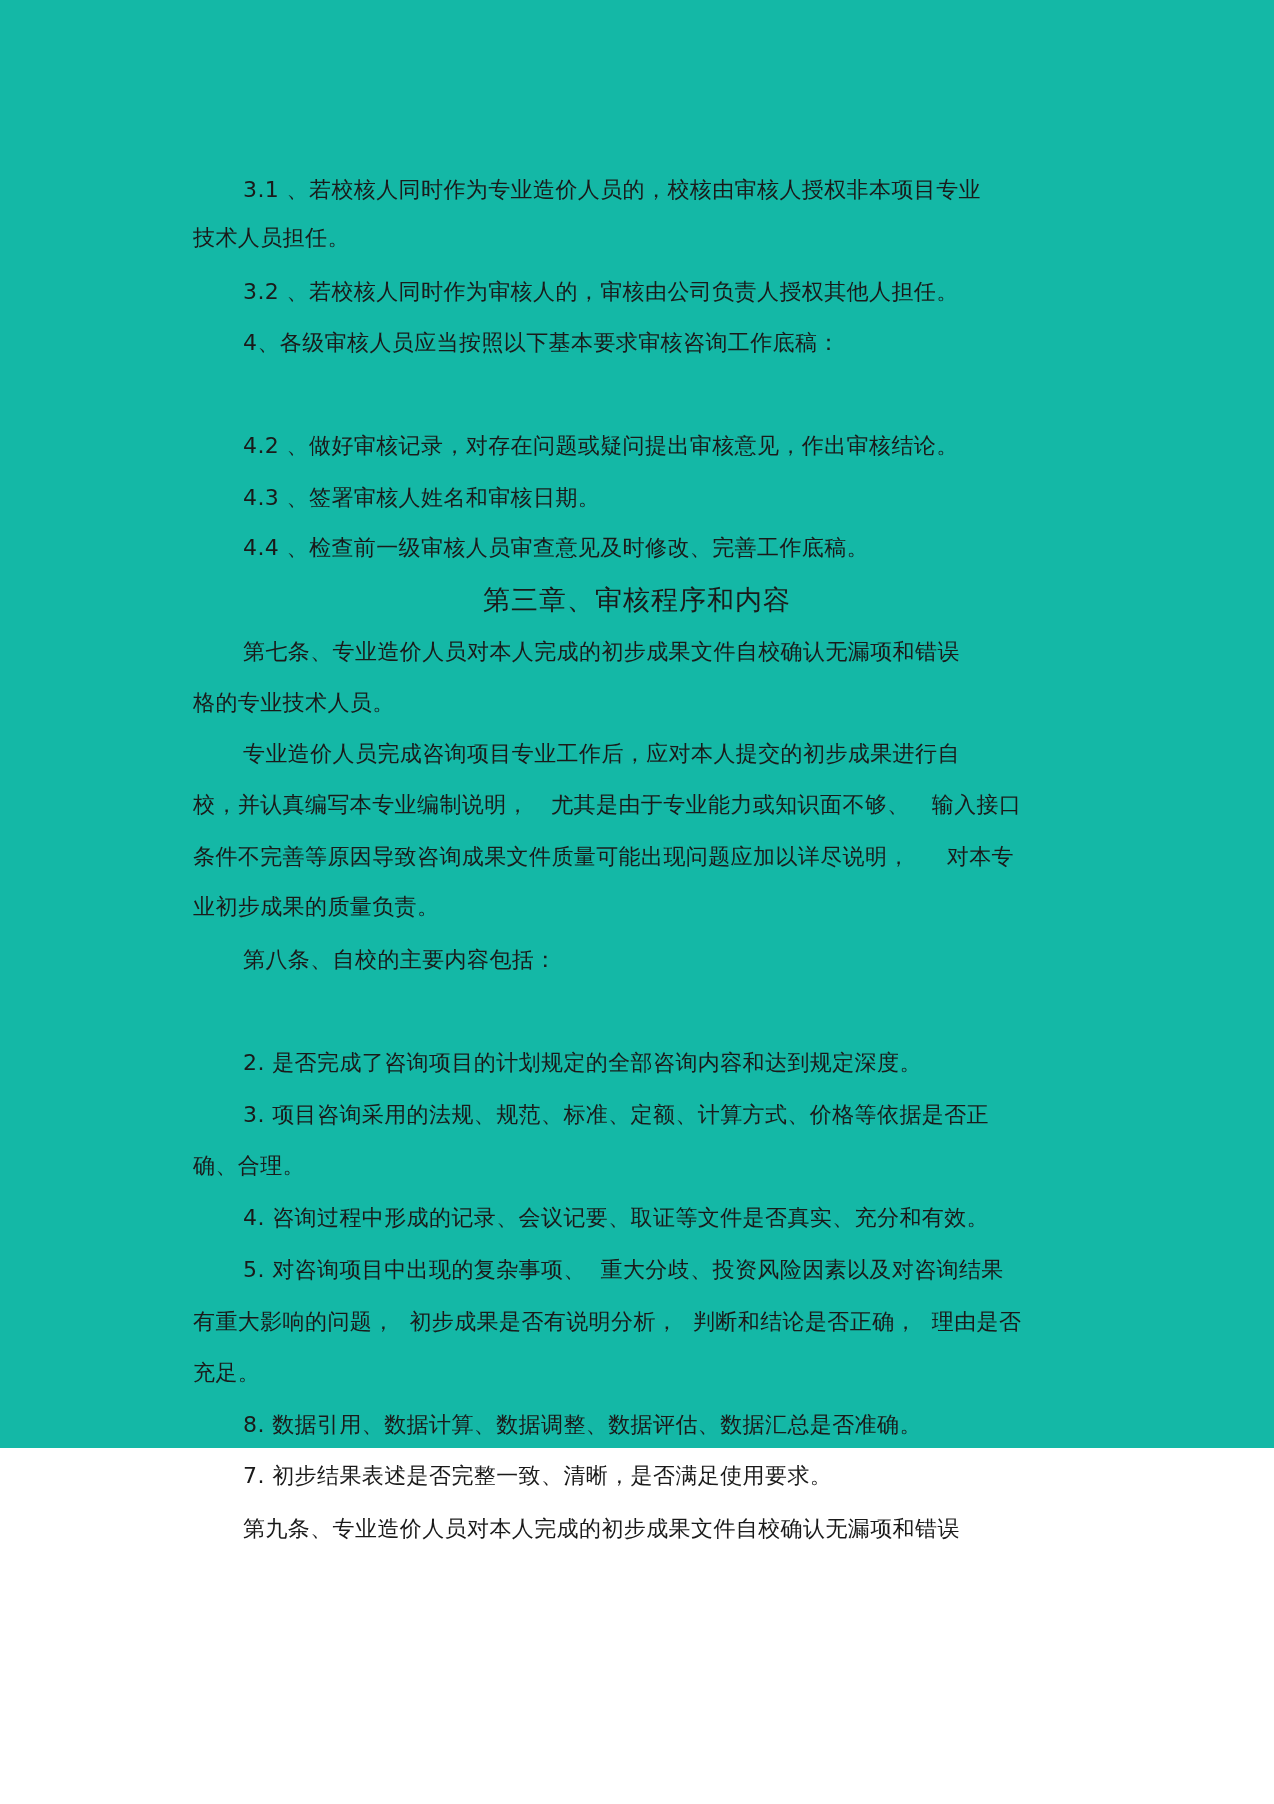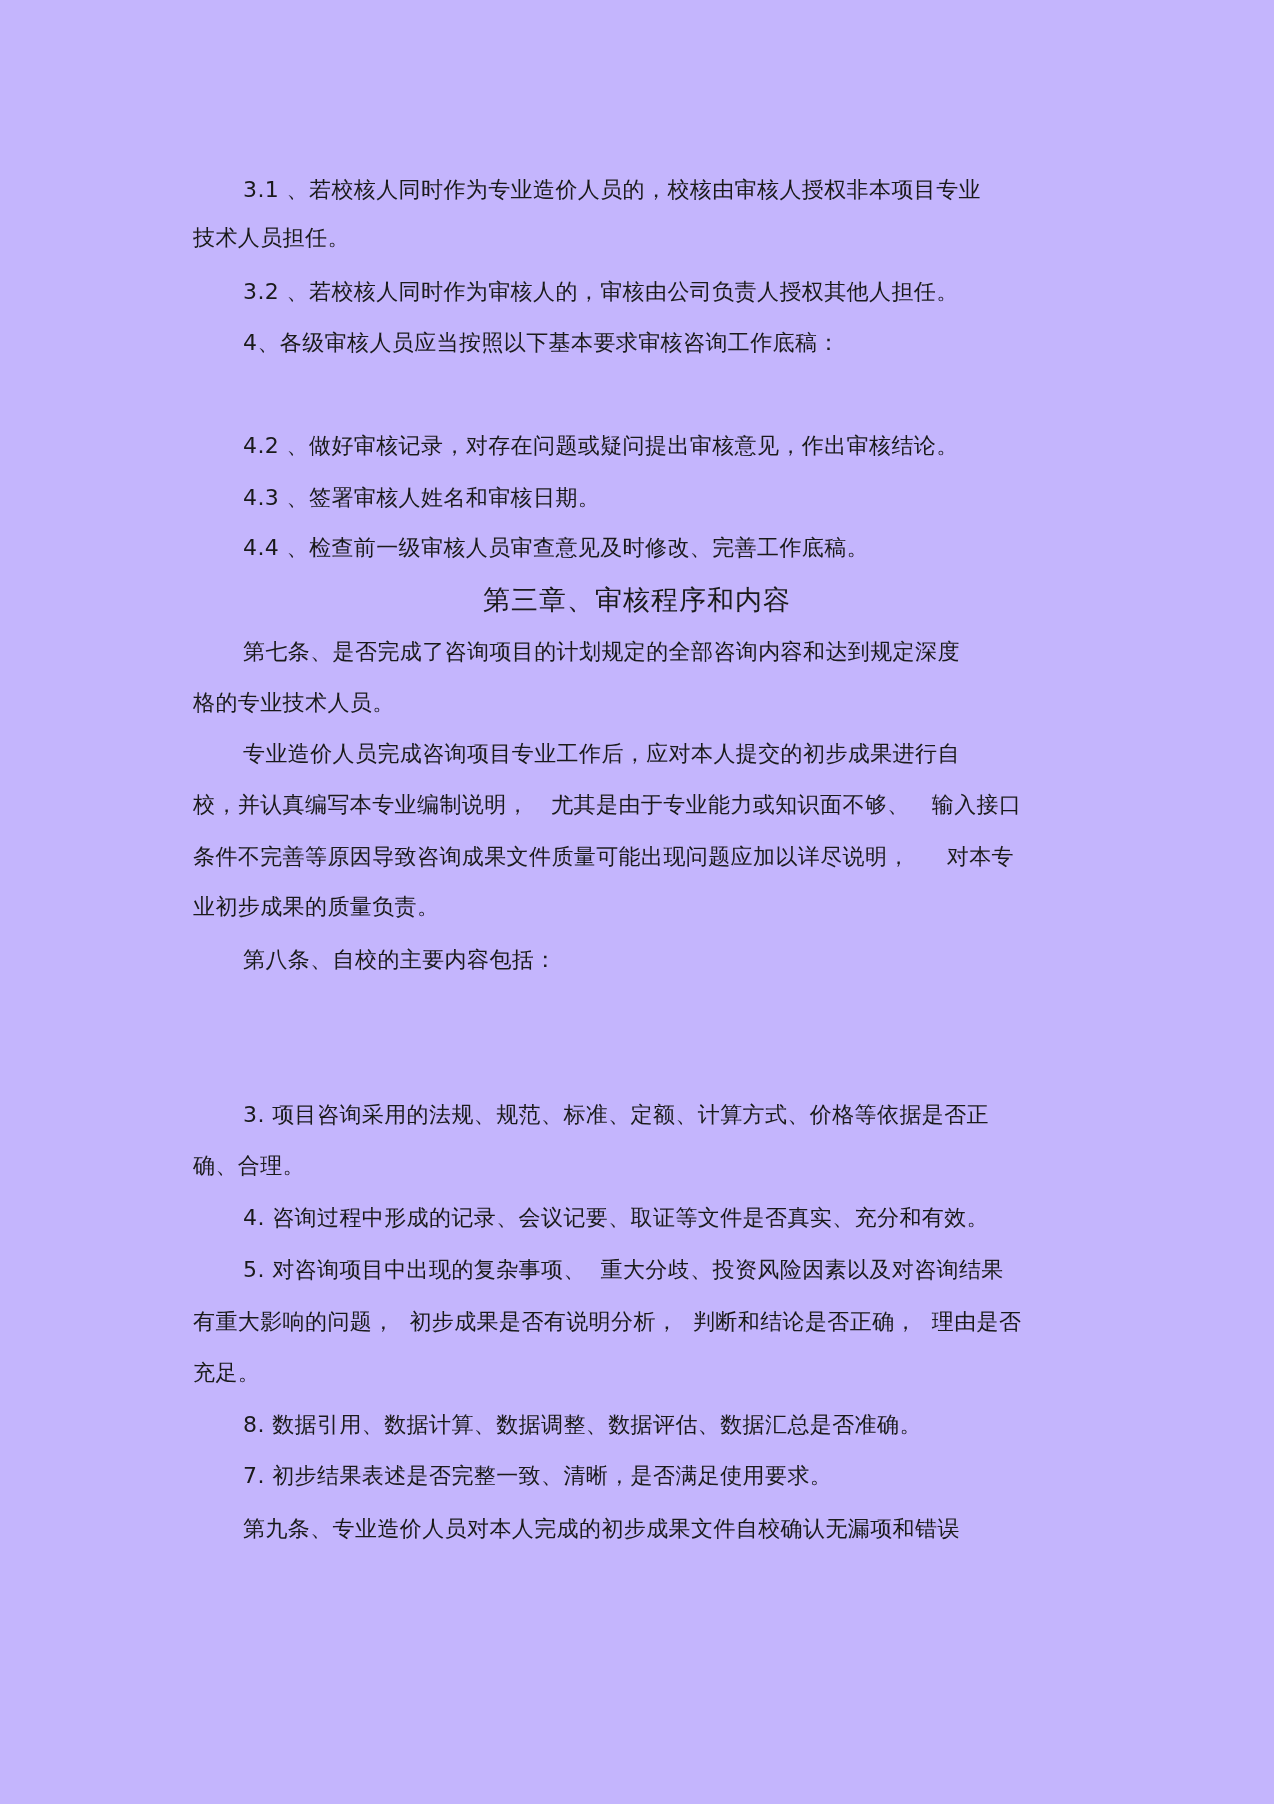--- a/index.html
+++ b/index.html
@@ -12,22 +12,22 @@
       height: 1804px;
       position: relative;
       overflow: hidden;
       font-family: "DejaVu Sans", "Liberation Sans", sans-serif;
       color: #1a1a1a;
     }
     .page {
       position: absolute;
       left: 0; top: 0;
       width: 1274px;
-      height: 1804px;
-      background: #c4b5fd;
+      height: 1448px;
+      background: #14b8a6;
     }
     .line {
       position: absolute;
       left: 193px;
       font-size: 22px;
       line-height: 30px;
       white-space: pre;
       letter-spacing: 0.4px;
     }
     .line.indent { left: 243px; }
@@ -51,27 +51,28 @@
   <div class="line indent" style="top:175px">3.1 、若校核人同时作为专业造价人员的，校核由审核人授权非本项目专业</div>
   <div class="line" style="top:223px">技术人员担任。</div>
   <div class="line indent" style="top:277px">3.2 、若校核人同时作为审核人的，审核由公司负责人授权其他人担任。</div>
   <div class="line indent" style="top:328px">4、各级审核人员应当按照以下基本要求审核咨询工作底稿：</div>
   <div class="line indent" style="top:431px">4.2 、做好审核记录，对存在问题或疑问提出审核意见，作出审核结论。</div>
   <div class="line indent" style="top:483px">4.3 、签署审核人姓名和审核日期。</div>
   <div class="line indent" style="top:533px">4.4 、检查前一级审核人员审查意见及时修改、完善工作底稿。</div>
 
   <div class="heading" style="top:583px">第三章、审核程序和内容</div>
 
-  <div class="line indent" style="top:637px">第七条、是否完成了咨询项目的计划规定的全部咨询内容和达到规定深度</div>
+  <div class="line indent" style="top:637px">第七条、专业造价人员对本人完成的初步成果文件自校确认无漏项和错误</div>
   <div class="line" style="top:688px">格的专业技术人员。</div>
   <div class="line indent" style="top:739px">专业造价人员完成咨询项目专业工作后，应对本人提交的初步成果进行自</div>
   <div class="line" style="top:790px">校，并认真编写本专业编制说明，   尤其是由于专业能力或知识面不够、   输入接口</div>
   <div class="line" style="top:842px">条件不完善等原因导致咨询成果文件质量可能出现问题应加以详尽说明，     对本专</div>
   <div class="line" style="top:892px">业初步成果的质量负责。</div>
   <div class="line indent" style="top:945px">第八条、自校的主要内容包括：</div>
+  <div class="line indent" style="top:1048px">2. 是否完成了咨询项目的计划规定的全部咨询内容和达到规定深度。</div>
   <div class="line indent" style="top:1100px">3. 项目咨询采用的法规、规范、标准、定额、计算方式、价格等依据是否正</div>
   <div class="line" style="top:1151px">确、合理。</div>
   <div class="line indent" style="top:1203px">4. 咨询过程中形成的记录、会议记要、取证等文件是否真实、充分和有效。</div>
   <div class="line indent" style="top:1255px">5. 对咨询项目中出现的复杂事项、  重大分歧、投资风险因素以及对咨询结果</div>
   <div class="line" style="top:1307px">有重大影响的问题，  初步成果是否有说明分析，  判断和结论是否正确，  理由是否</div>
   <div class="line" style="top:1358px">充足。</div>
   <div class="line indent" style="top:1410px">8. 数据引用、数据计算、数据调整、数据评估、数据汇总是否准确。</div>
   <div class="line indent" style="top:1461px">7. 初步结果表述是否完整一致、清晰，是否满足使用要求。</div>
   <div class="line indent" style="top:1514px">第九条、专业造价人员对本人完成的初步成果文件自校确认无漏项和错误</div>
 

